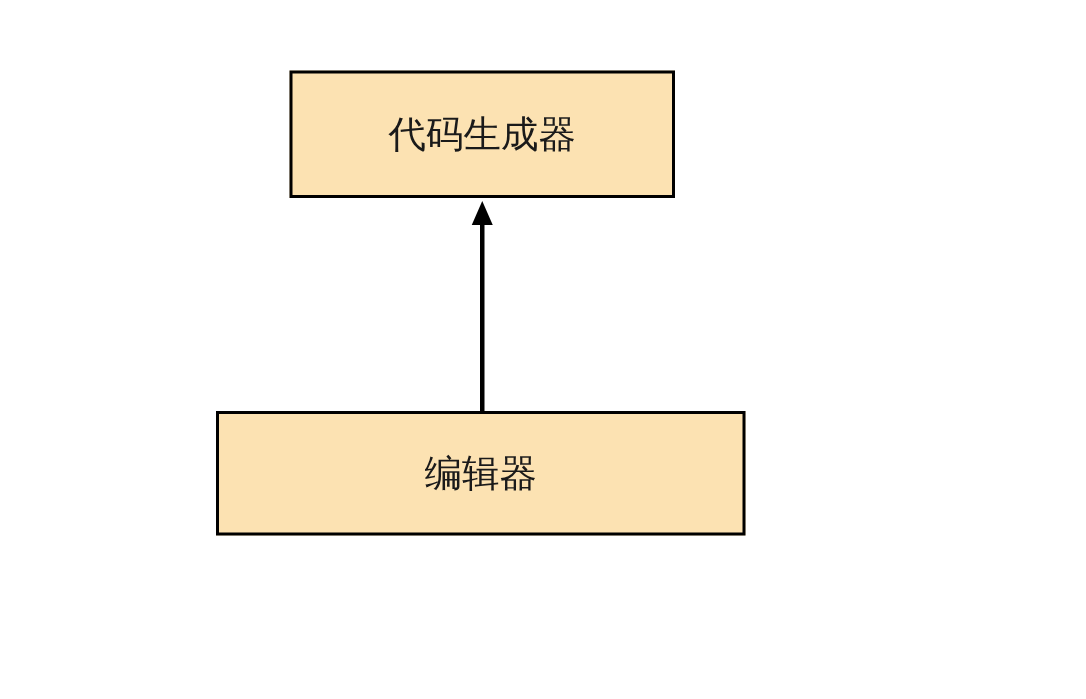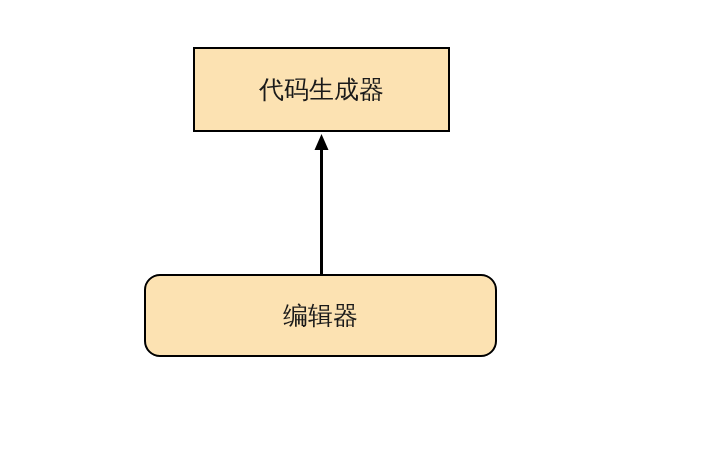--- a/index.html
+++ b/index.html
@@ -41,21 +41,20 @@
     left: 193px;
     top: 47px;
     width: 257px;
     height: 85px;
   }
   .node-editor {
     left: 144px;
     top: 274px;
     width: 353px;
     height: 83px;
-    border-radius: 16px;
   }
 </style>
 </head>
 <body>
 
 <div class="canvas">
 
   <svg class="edge-layer" width="724" height="466" viewBox="0 0 724 466" xmlns="http://www.w3.org/2000/svg">
     <g>
       <line x1="321.5" y1="274" x2="321.5" y2="148" stroke="#000000" stroke-width="3"></line>

